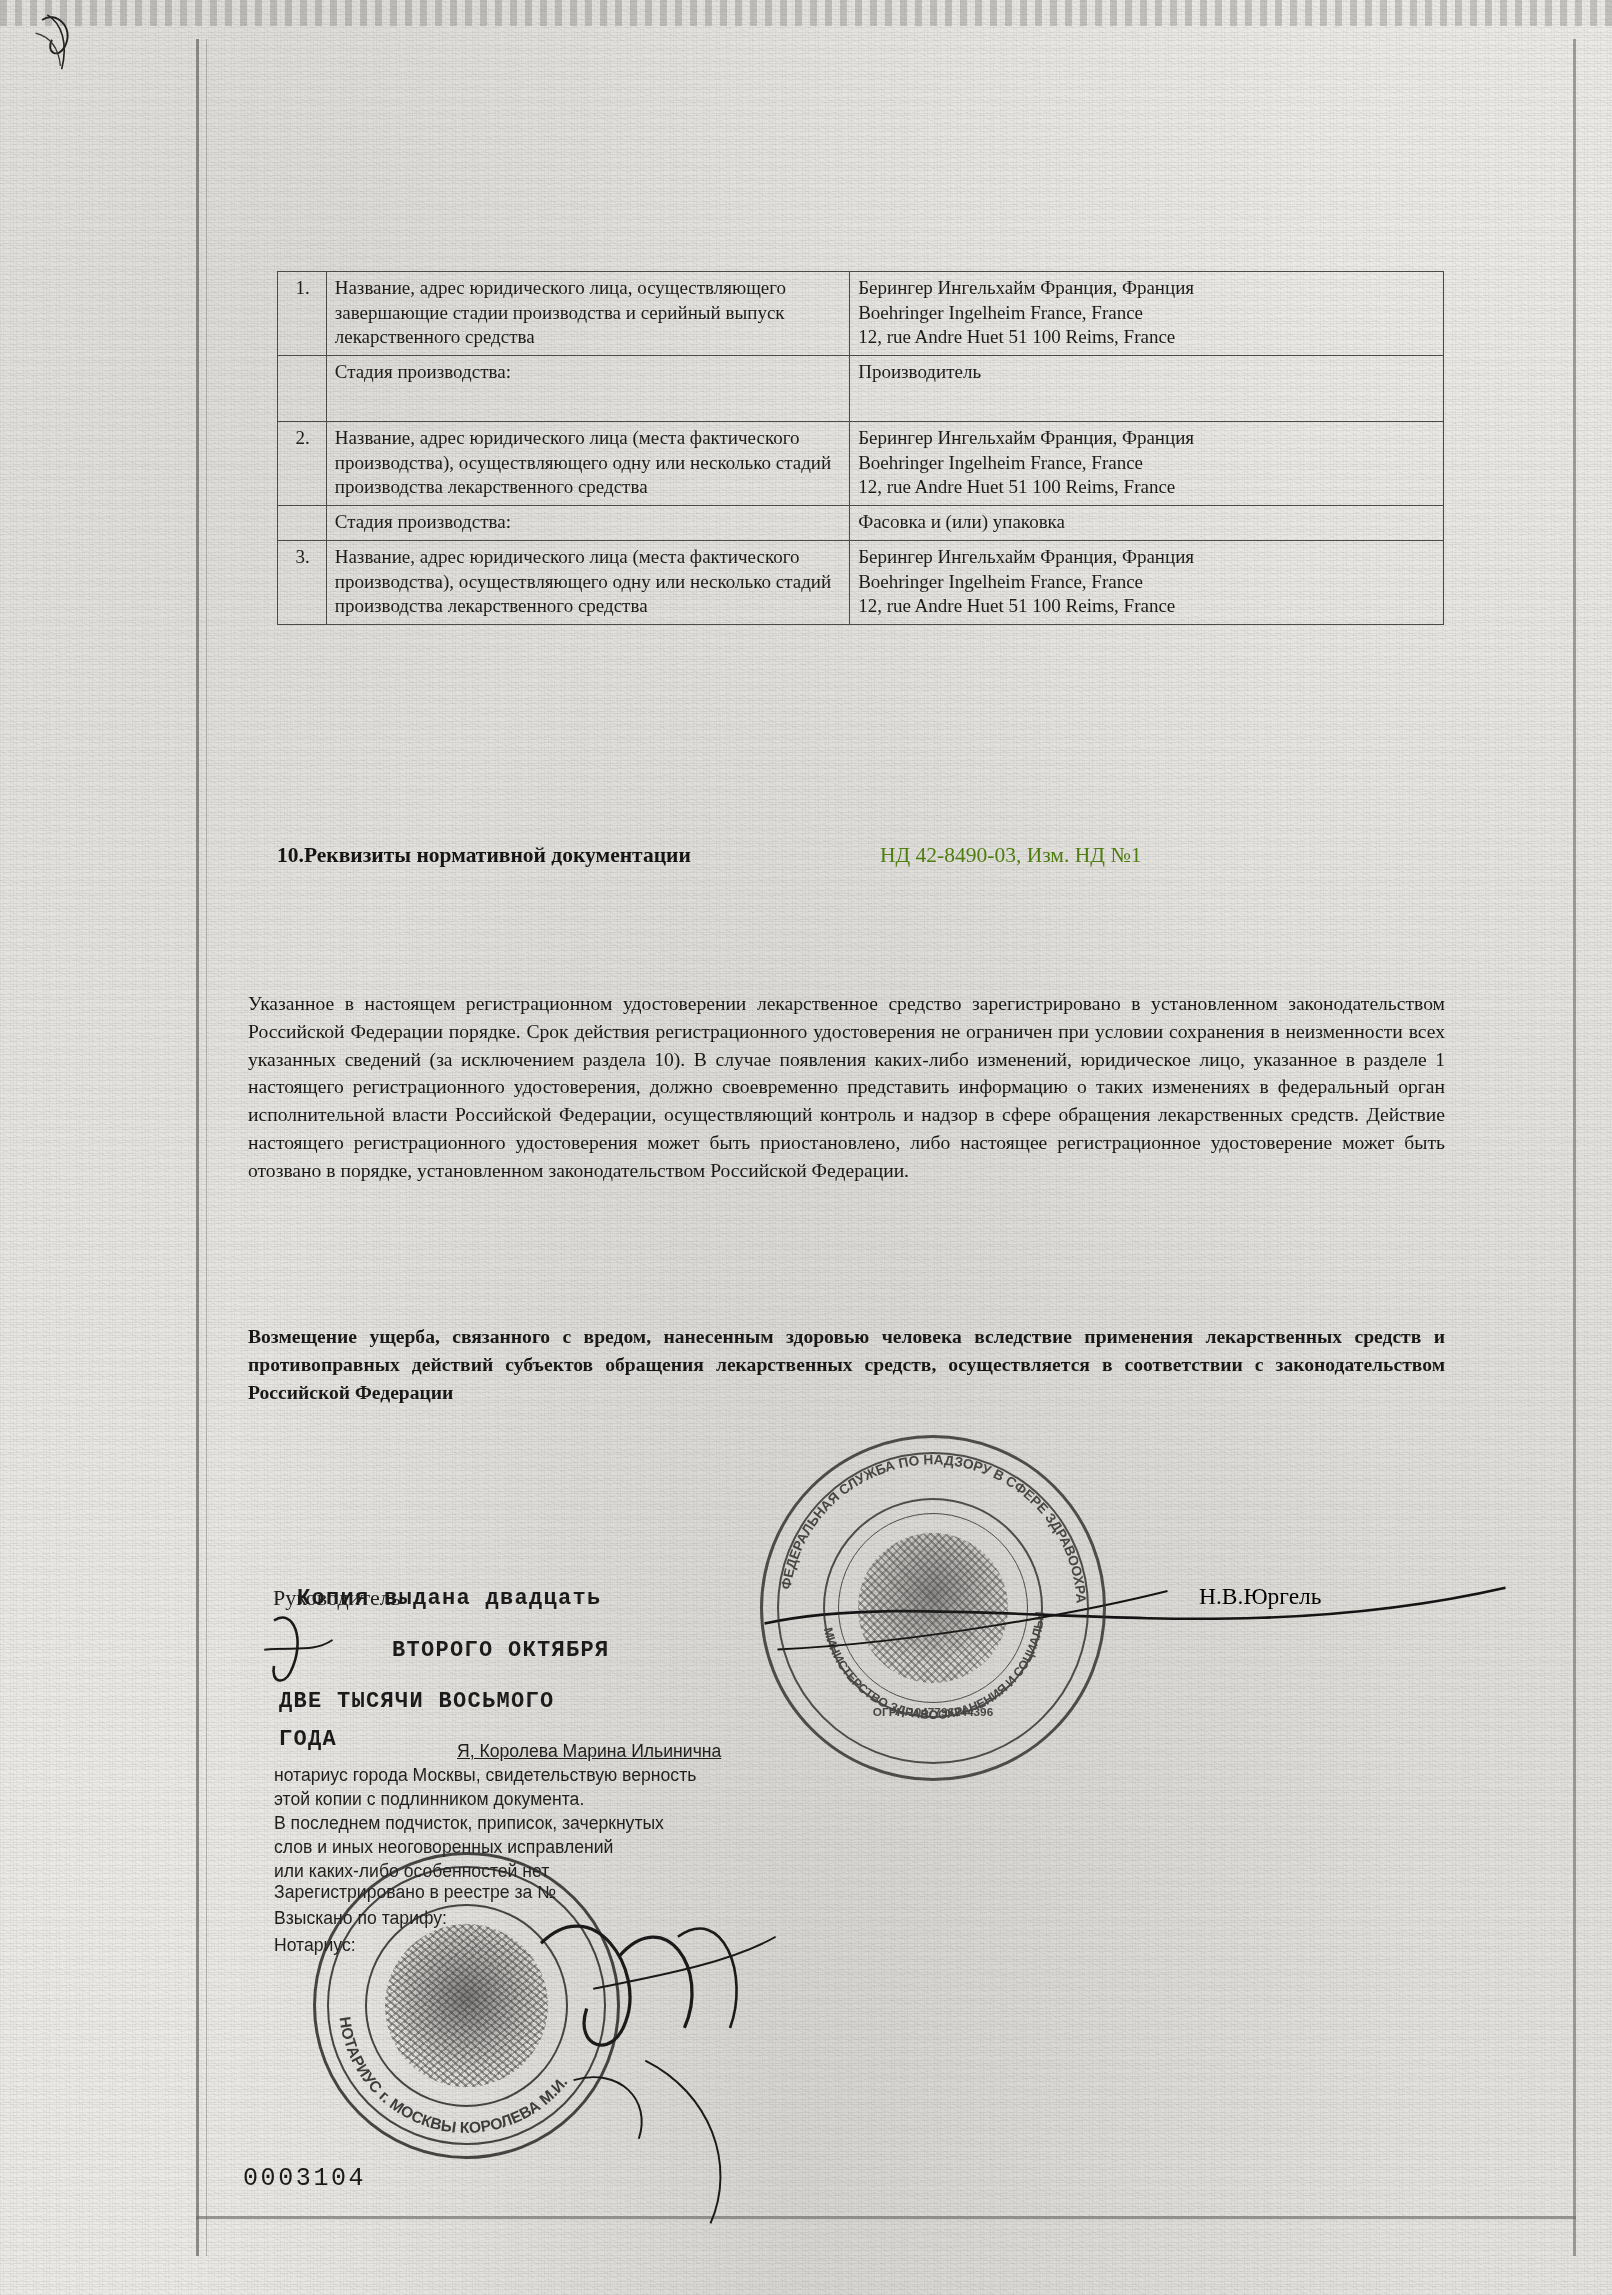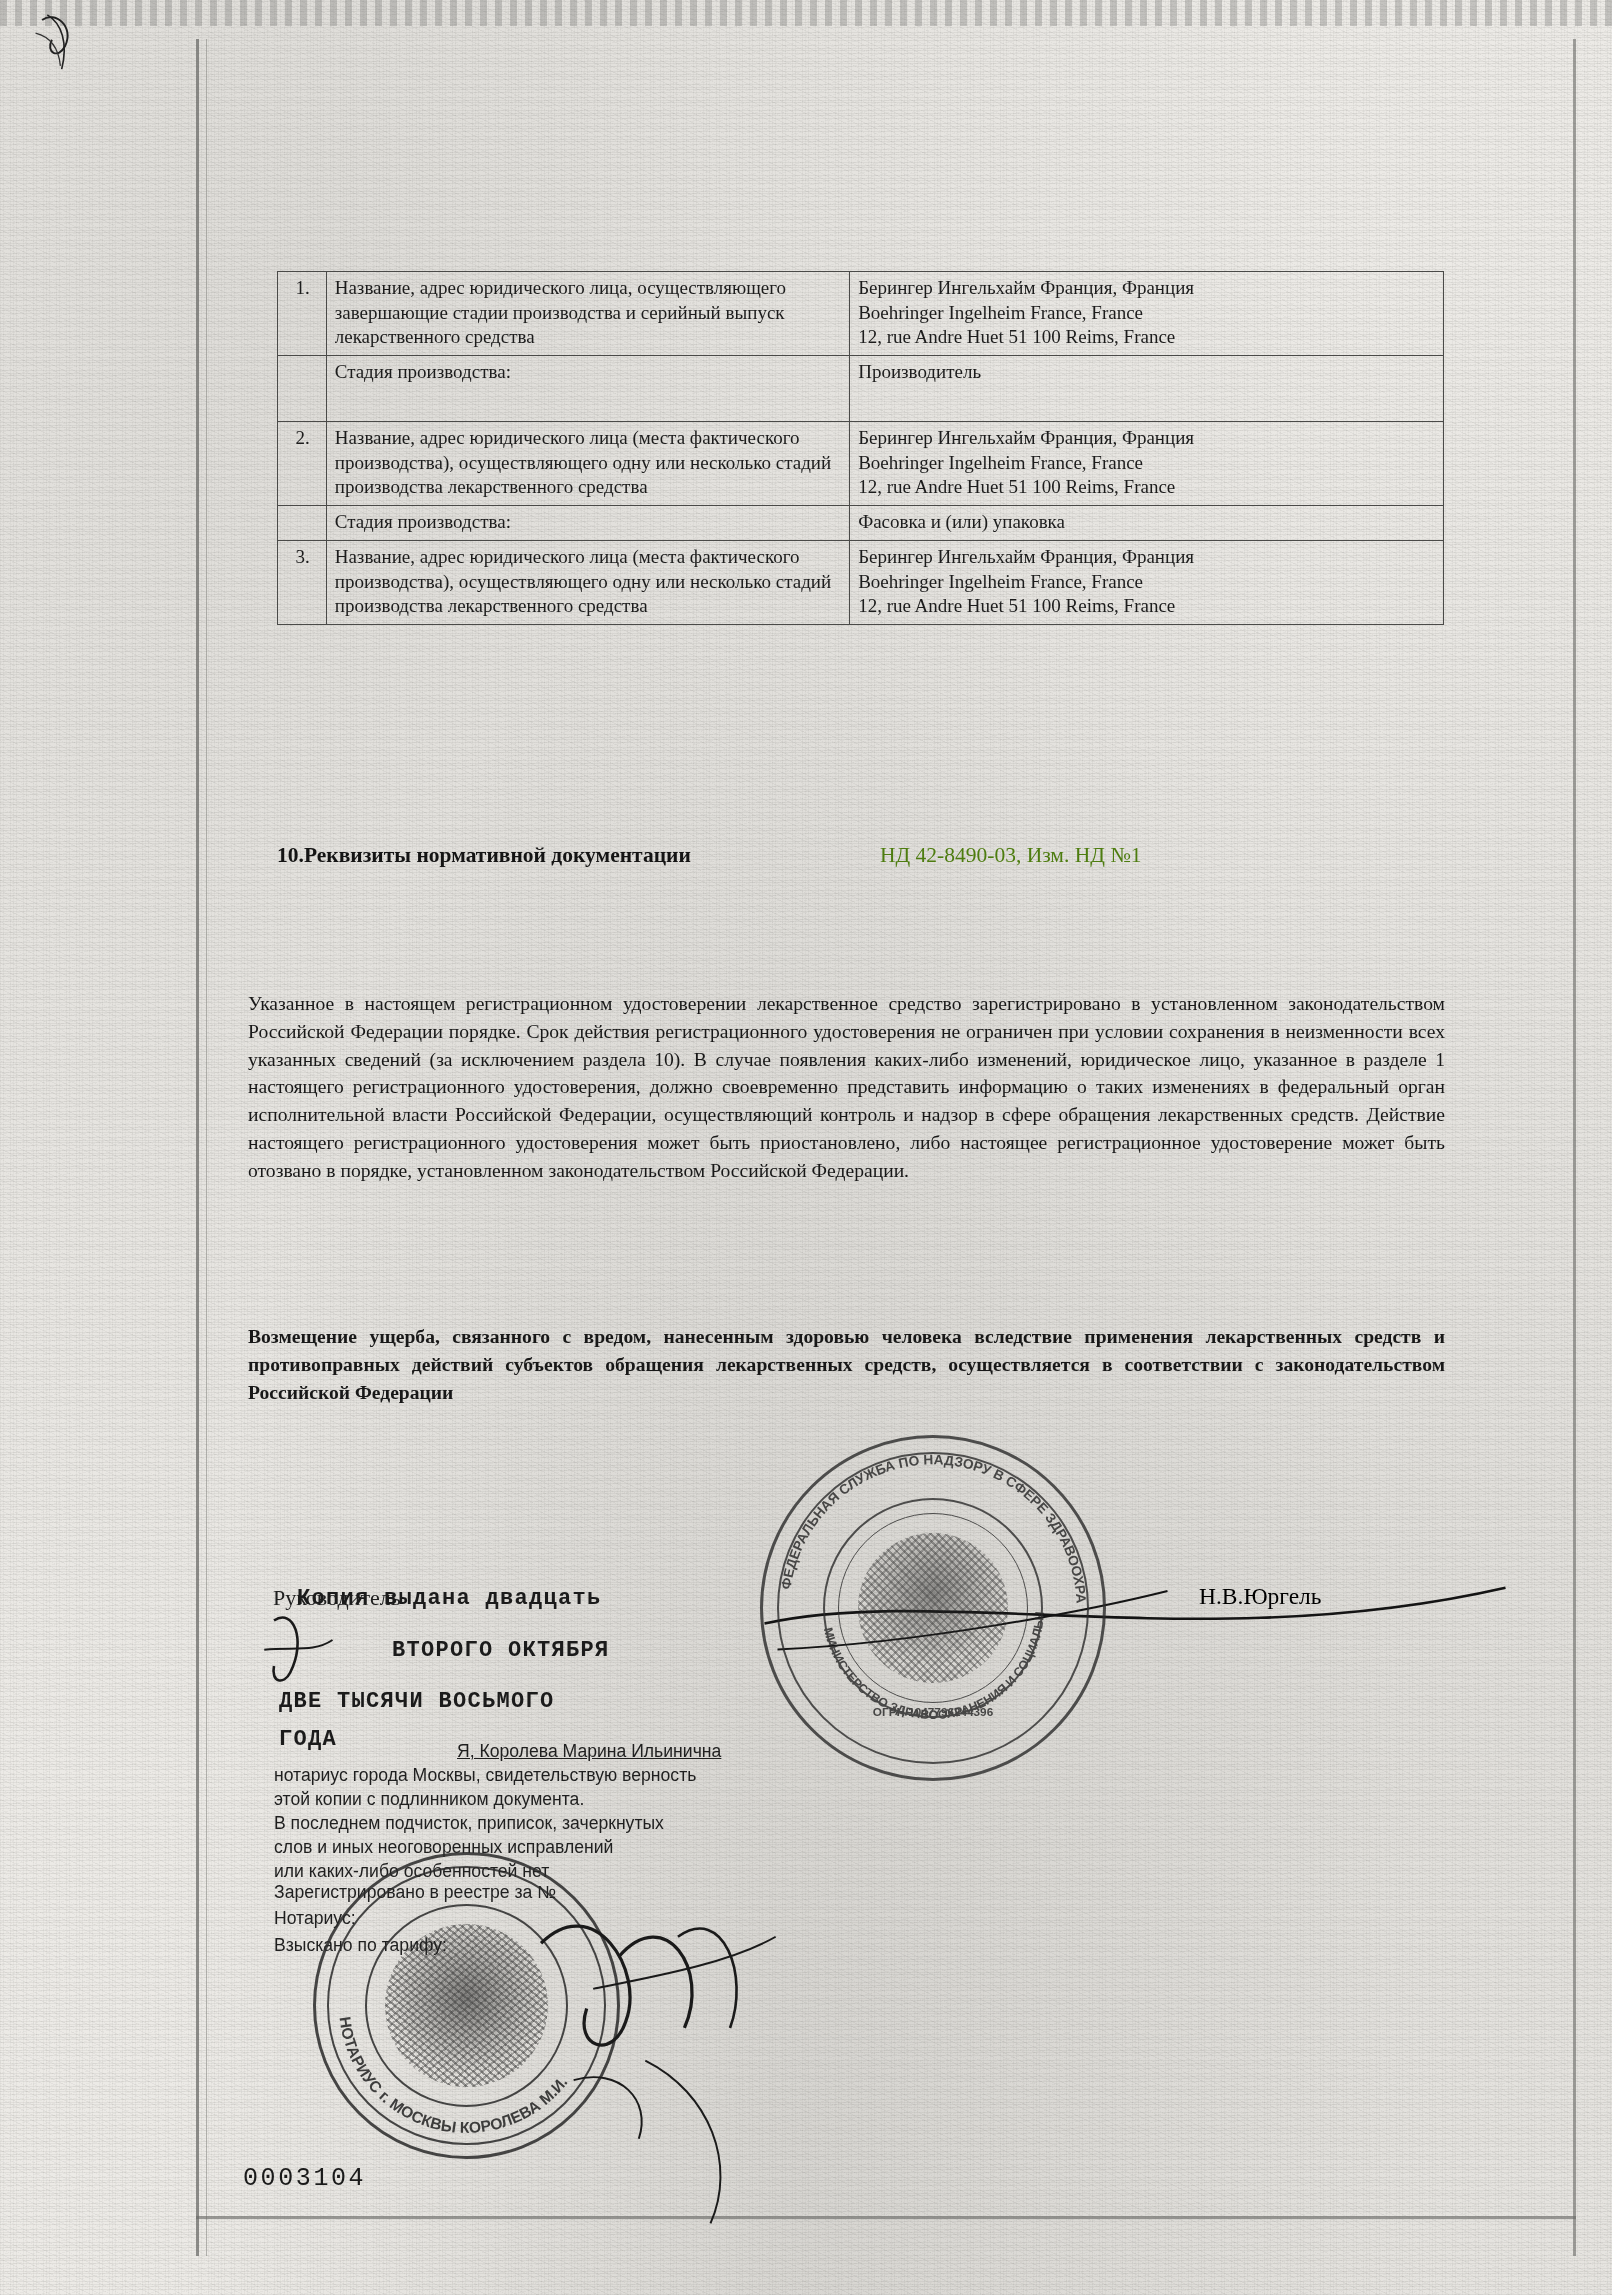--- a/index.html
+++ b/index.html
@@ -395,22 +395,22 @@
     <div class="indent1">Я, Королева Марина Ильинична</div>
     <div>нотариус города Москвы, свидетельствую верность</div>
     <div>этой копии с подлинником документа.</div>
     <div>В последнем подчисток, приписок, зачеркнутых</div>
     <div>слов и иных неоговоренных исправлений</div>
     <div>или каких-либо особенностей нет</div>
   </div>
 
   <div class="notary-foot">
     <div>Зарегистрировано в реестре за №</div>
+    <div>Взыскано по тарифу:</div>
     <div>Нотариус:</div>
-    <div>Взыскано по тарифу:</div>
   </div>
 
   <div class="stamp2">
     <div class="ring r1"></div>
     <div class="ring r2"></div>
     <div class="ring r3"></div>
     <div class="stamp2-eagle"></div>
     <svg class="stamp2-text" viewBox="0 0 470 470" style="font-size:18px">
       <defs>
         <path id="arcN" d="M 40,235 a 195,195 0 1,0 390,0"></path>

